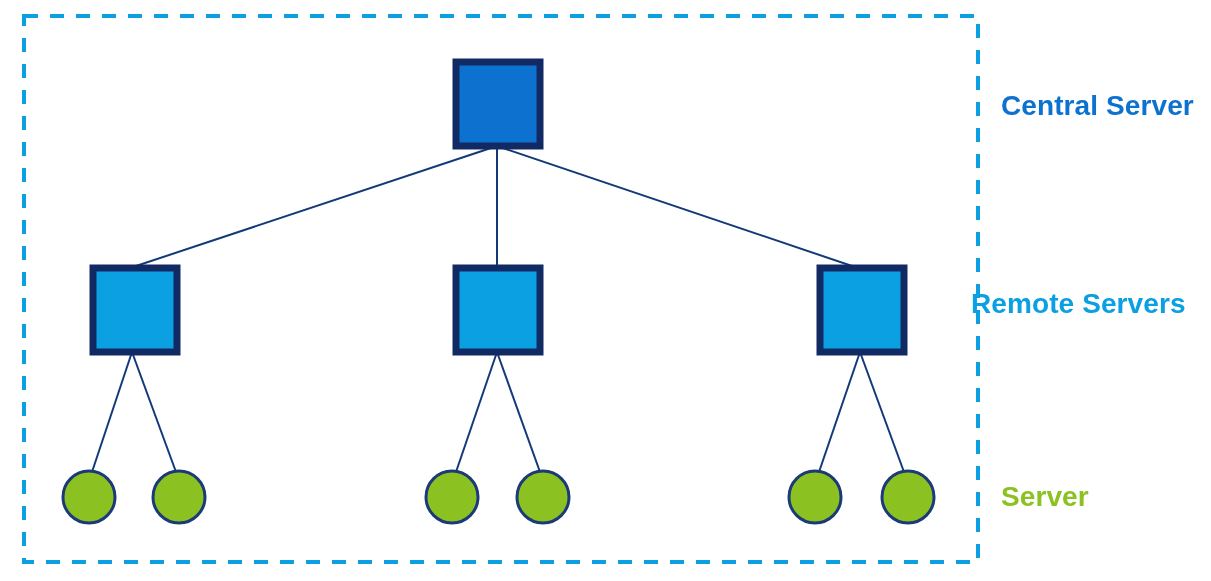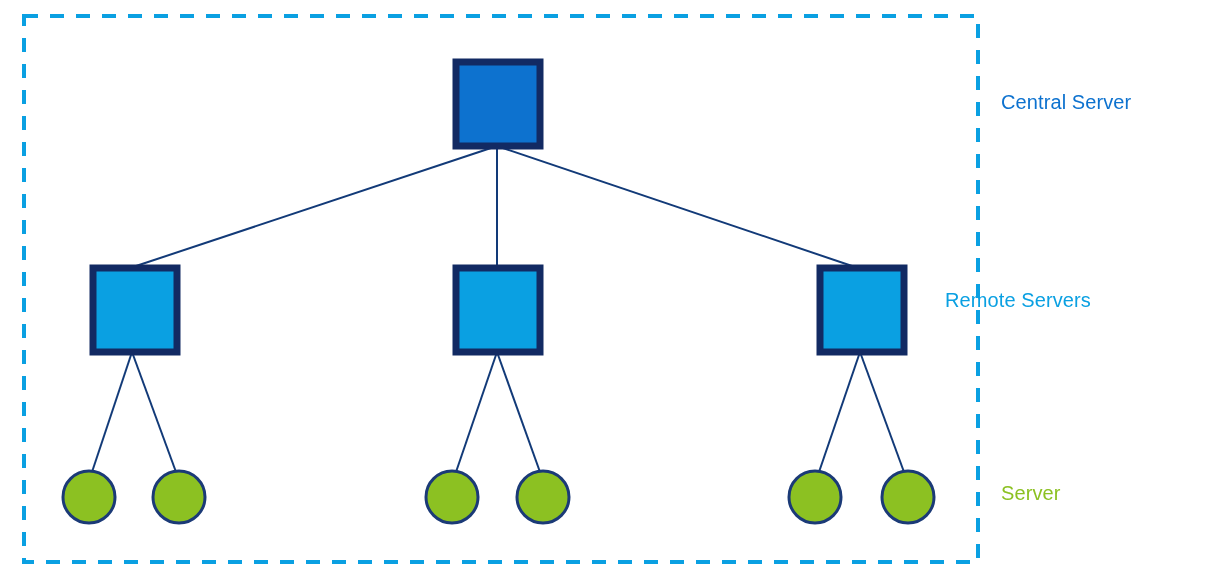--- a/index.html
+++ b/index.html
@@ -25,33 +25,33 @@
     position: absolute;
     left: 0;
     top: 0;
     width: 1211px;
     height: 581px;
     display: block;
   }
   .tier-label {
     position: absolute;
     font-family: "Liberation Sans", sans-serif;
-    font-weight: normal;
-    font-size: 20px;
+    font-weight: bold;
+    font-size: 28px;
     letter-spacing: 0.1px;
     white-space: nowrap;
     line-height: 1;
   }
   #label-central-server {
     left: 1001px;
     top: 92px;
     color: #0d72cf;
   }
   #label-remote-servers {
-    left: 945px;
+    left: 971px;
     top: 290px;
     color: #0aa0e2;
   }
   #label-pollers {
     left: 1001px;
     top: 483px;
     color: #8cc122;
   }
 </style>
 </head>

